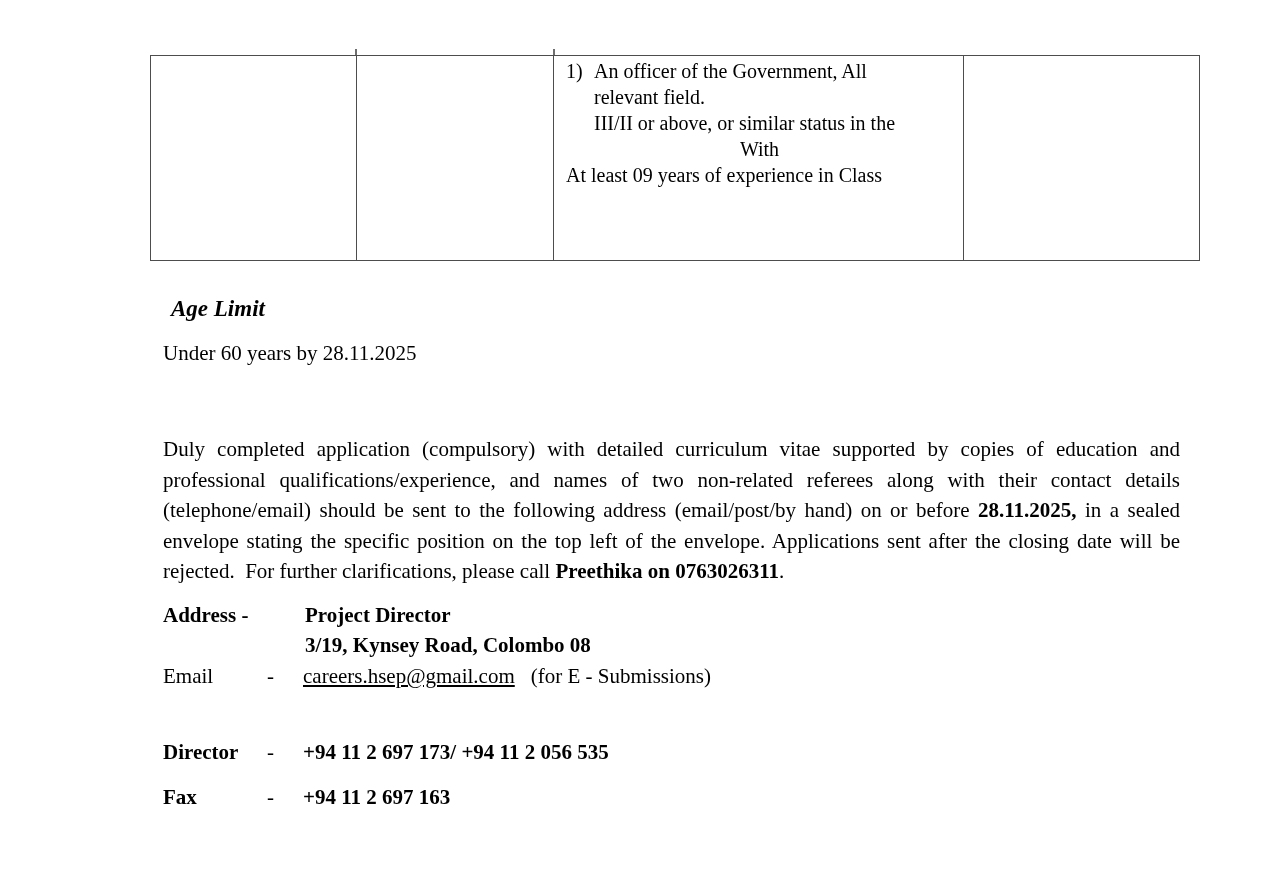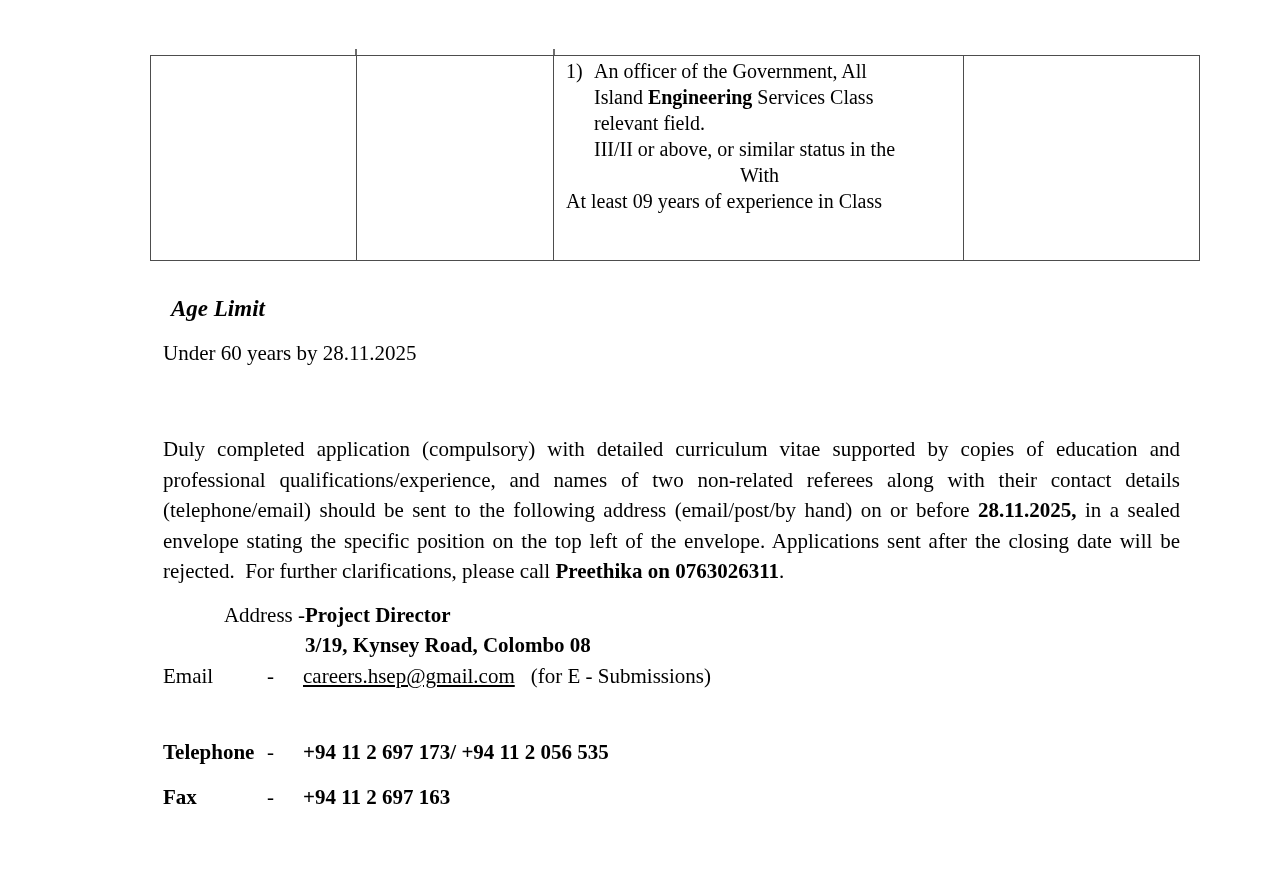--- a/index.html
+++ b/index.html
@@ -48,21 +48,21 @@
   .doc-link { color: #000000; text-decoration: underline; cursor: pointer; }
 
   .para {
     position: absolute; left: 163px; top: 434px;
     width: 1017px;
     font-size: 21px; line-height: 30.5px;
     text-align: justify;
   }
 
   .contact { position: absolute; left: 163px; top: 600px; font-size: 21px; line-height: 30.4px; }
-  .addr-label { display: inline-block; width: 142px; font-weight: normal; text-align: right; }
+  .addr-label { display: inline-block; width: 142px; font-weight: bold; }
   .addr-value { font-weight: bold; }
   .c-label { display: inline-block; width: 104px; }
   .c-dash  { display: inline-block; width: 36px; }
   .note { margin-left: 16px; }
 
   .tel-row, .fax-row {
     position: absolute; left: 163px;
     font-size: 21px; line-height: 28px; font-weight: bold;
   }
   .tel-row { top: 738px; }
@@ -74,21 +74,20 @@
 
 <div class="page">
 
   <div class="doc-table">
     <div class="tcol tcol1"></div>
     <div class="tcol tcol2"></div>
     <div class="tcol tcol3">
       <div class="q-item">
         <span class="q-marker">1)</span>
         <div><span>An officer of the Government, All</span></div>
-        <div><span>Island </span><b>Engineering</b><span> Services Class</span></div>
         <div>relevant field.</div>
         <div>III/II or above, or similar status in the</div>
       </div>
       <div class="with-line">With</div>
       <div>At least 09 years of experience in Class</div>
     </div>
     <div class="tcol tcol4"></div>
   </div>
   <div class="stub stub1"></div>
   <div class="stub stub2"></div>
@@ -98,16 +97,16 @@
 
 
   <div class="para"><span>Duly completed application (compulsory) with detailed curriculum vitae supported by copies of education and professional qualifications/experience, and names of two non-related referees along with their contact details (telephone/email) should be sent to the following address (email/post/by hand) on or before </span><b>28.11.2025,</b><span> in a sealed envelope stating the specific position on the top left of the envelope. Applications sent after the closing date will be rejected.&nbsp; For further clarifications, please call </span><b>Preethika on 0763026311</b><span>.</span></div>
 
   <div class="contact">
     <div><span class="addr-label">Address -</span><span class="addr-value">Project Director</span></div>
     <div><span class="addr-label"></span><span class="addr-value">3/19, Kynsey Road, Colombo 08</span></div>
     <div><span class="c-label">Email</span><span class="c-dash">-</span><a class="doc-link">careers.hsep@gmail.com</a><span class="note">(for E - Submissions)</span></div>
   </div>
 
-  <div class="tel-row"><span class="c-label">Telephone</span><span class="c-dash ndash">-</span><span>+94 11 2 697 173/ +94 11 2 056 535</span></div>
+  <div class="tel-row"><span class="c-label">Director</span><span class="c-dash ndash">-</span><span>+94 11 2 697 173/ +94 11 2 056 535</span></div>
   <div class="fax-row"><span class="c-label">Fax</span><span class="c-dash ndash">-</span><span>+94 11 2 697 163</span></div>
 
 </div>
 
 </body></html>

